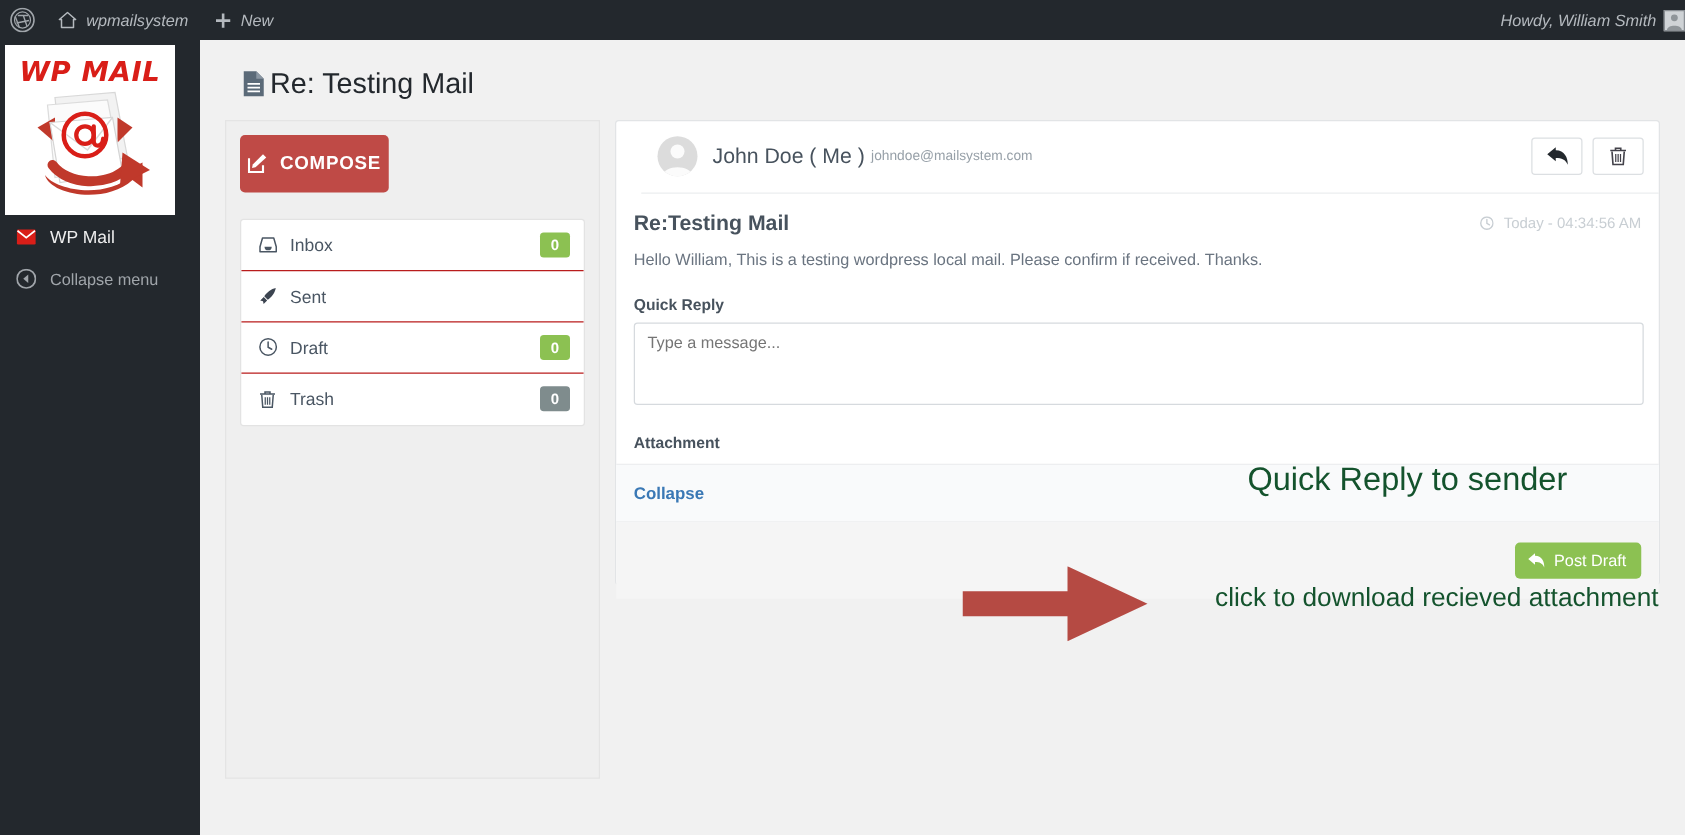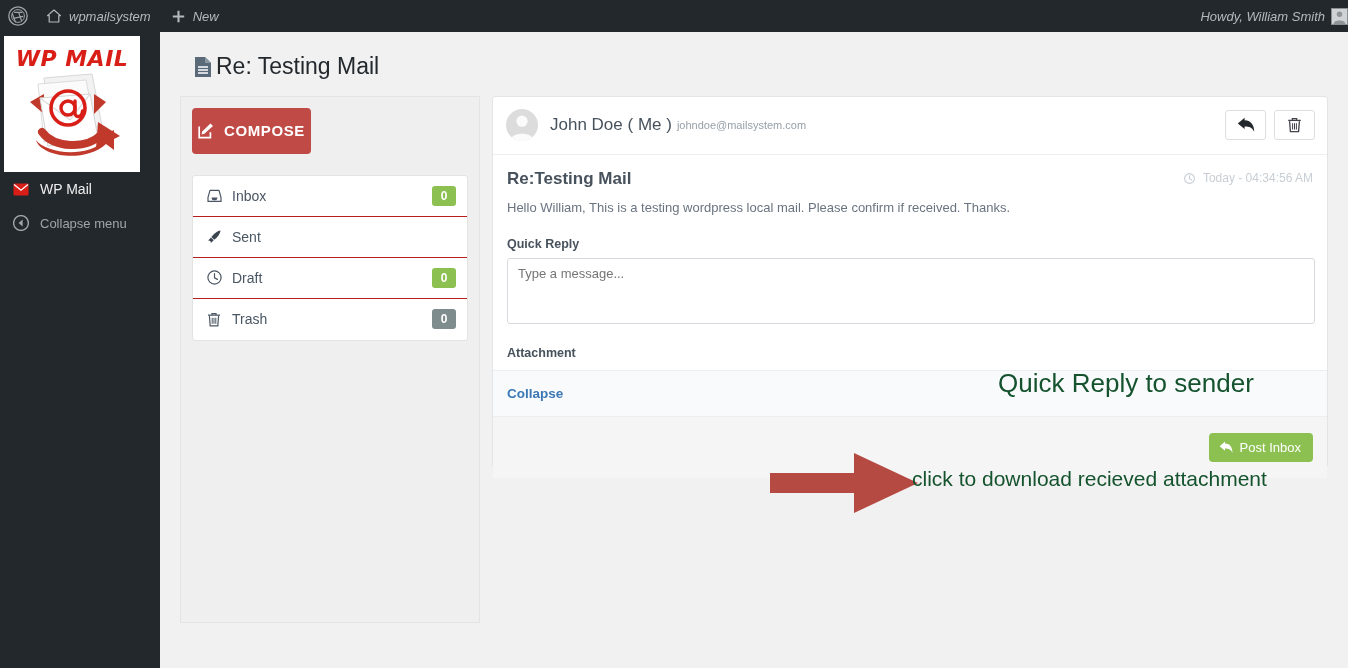--- a/index.html
+++ b/index.html
@@ -143,20 +143,21 @@
     position: absolute; left: 332px; top: 0;
     width: 836px; height: 372px;
     background: #ffffff;
     border: 1px solid #e2e4e6;
     border-radius: 3px;
   }
   .mail-head {
     display: flex; align-items: center;
     height: 58px; padding: 0 12px 0 13px;
     border-bottom: 1px solid #eceef0;
+    margin-left: 20px;
   }
   .sender-avatar {
     width: 32px; height: 32px; border-radius: 50%;
     background: #dcdcdc; overflow: hidden; flex: 0 0 auto;
     display: flex; align-items: flex-end; justify-content: center;
     margin-right: 12px;
   }
   .sender-name { font-size: 17px; color: #47525d; font-weight: 400; }
   .sender-mail { font-size: 11px; color: #97a0a8; margin-left: 5px; text-align: center; }
   .head-actions { margin-left: auto; display: flex; gap: 8px; }
@@ -219,21 +220,21 @@
 
   
   .anno {
     position: absolute;
     color: #14532d;
     font-family: "Liberation Sans", sans-serif;
     white-space: nowrap;
     pointer-events: none;
   }
   #anno-quick-reply { left: 838px; top: 272px; font-size: 26px; }
-  #anno-download    { left: 752px; top: 371px; font-size: 21px; }
+  #anno-download    { left: 812px; top: 371px; font-size: 21px; }
   #anno-arrow       { position: absolute; left: 610px; top: 357px; pointer-events: none; }
 </style>
 </head>
 <body>
 
 <div id="adminbar">
   <div class="ab-item ab-logo">
     <span>
       <svg width="20" height="20" viewBox="0 0 20 20">
         <circle cx="10" cy="10" r="9.2" fill="none" stroke="#a0a5aa" stroke-width="1.3"></circle>
@@ -457,21 +458,21 @@
           <a class="attach-link">Collapse</a>
         </div>
 
         <div class="mail-footer">
           <button class="post-reply-btn">
             <span>
               <svg width="14" height="13" viewBox="0 0 14 13">
                 <path d="M6 2.6 V0.6 L0.6 5.2 L6 9.8 V7.6 C9.8 7.6 12 8.6 13.4 12 C13.6 7.4 11.6 2.6 6 2.6 Z" fill="#ffffff"></path>
               </svg>
             </span>
-            <span>Post Inbox</span>
+            <span>Post Draft</span>
           </button>
         </div>
 
       </div>
     </div>
 
     <div id="anno-arrow">
       <svg width="150" height="60" viewBox="0 0 150 60">
         <path d="M0 20 L84 20 L84 0 L148 30 L84 60 L84 40 L0 40 Z" fill="#b54a43"></path>
       </svg>

